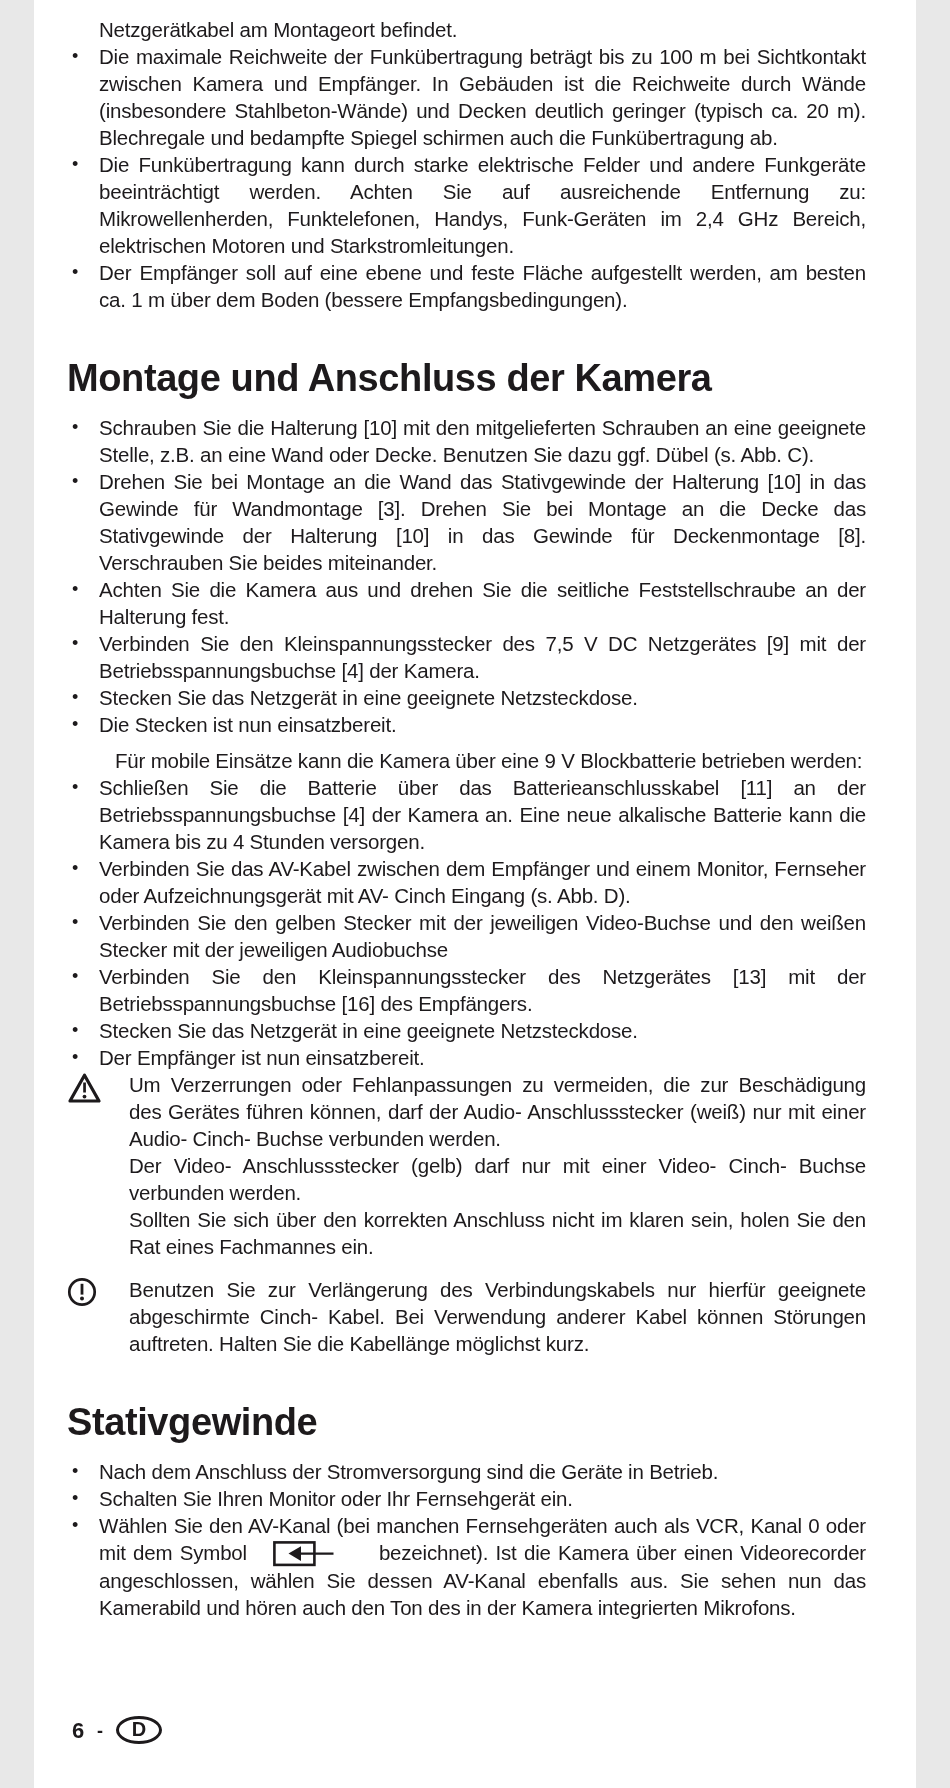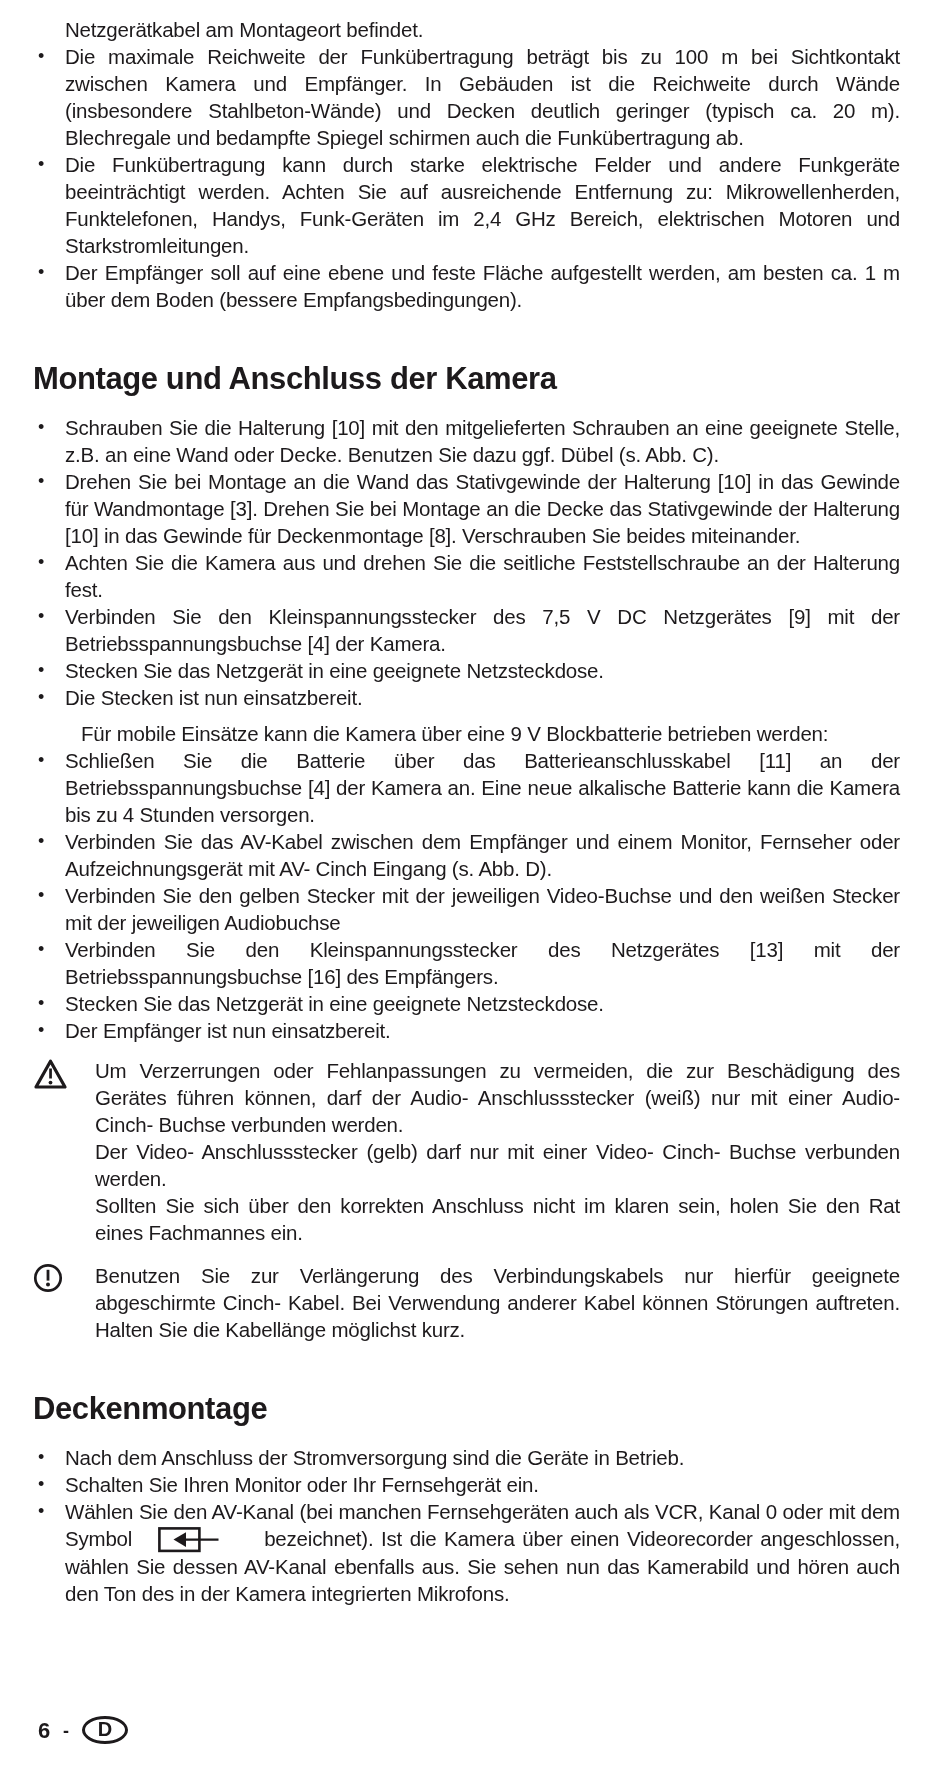--- a/index.html
+++ b/index.html
@@ -1,18 +1,18 @@
 <!DOCTYPE html>
 <html lang="de"><head>
 <meta charset="utf-8">
 <style>
   html, body { margin: 0; padding: 0; background: #e8e8e8; }
   .page {
     position: relative;
-    width: 950px;
+    width: 882px;
     height: 1788px;
     margin: 0 auto;
     box-sizing: border-box;
     padding: 16px 50px 0 33px;
     background: #ffffff;
     color: #1d1a1c;
     font-family: "Liberation Sans", sans-serif;
     font-size: 20.5px;
     line-height: 27px;
     letter-spacing: -0.2px;
@@ -23,29 +23,29 @@
   .hang { margin-left: 32px; }
   .bullet-row { display: flex; }
   .bullet-marker {
     flex: 0 0 32px;
     box-sizing: border-box;
     padding-left: 5px;
     font-size: 18px;
   }
   .bullet-text { flex: 1 1 auto; text-align: justify; }
   .heading {
-    font-size: 31px;
+    font-size: 38px;
     line-height: 37px;
     font-weight: 700;
     letter-spacing: -0.4px;
     margin: 47px 0 17px 0;
   }
   .lead { margin-top: 9px; }
   .icon-row { display: flex; }
-  .warn-row { margin-top: 13px; }
+  .warn-row { }
   .note-row { margin-top: 16px; }
   .icon-col { flex: 0 0 62px; box-sizing: border-box; padding-top: 1px; }
   .icon-text { flex: 1 1 auto; text-align: justify; }
   .icon-text .para { margin: 0; }
   .av-symbol {
     display: inline-block;
     vertical-align: -7px;
     margin: 0 44px 0 26px;
     line-height: 0;
   }
@@ -172,21 +172,21 @@
         <circle class="ink" cx="15" cy="15" r="12.7" fill="none" stroke-width="2.7"></circle>
         <rect class="fill" x="13.6" y="6.8" width="2.8" height="10.8"></rect>
         <circle class="fill" cx="15" cy="21.6" r="2"></circle>
       </svg>
     </span>
     <div class="icon-text">
       <div class="para j">Benutzen Sie zur Verlängerung des Verbindungskabels nur hierfür geeignete abgeschirmte Cinch- Kabel. Bei Verwendung anderer Kabel können Störungen auftreten. Halten Sie die Kabellänge möglichst kurz.</div>
     </div>
   </div>
 
-  <h1 class="heading">Deckenmontage</h1>
+  <h1 class="heading">Stativgewinde</h1>
 
   <div class="bullet-row">
     <span class="bullet-marker">•</span>
     <div class="bullet-text">Nach dem Anschluss der Stromversorgung sind die Geräte in Betrieb.</div>
   </div>
   <div class="bullet-row">
     <span class="bullet-marker">•</span>
     <div class="bullet-text">Schalten Sie Ihren Monitor oder Ihr Fernsehgerät ein.</div>
   </div>
   <div class="bullet-row">

